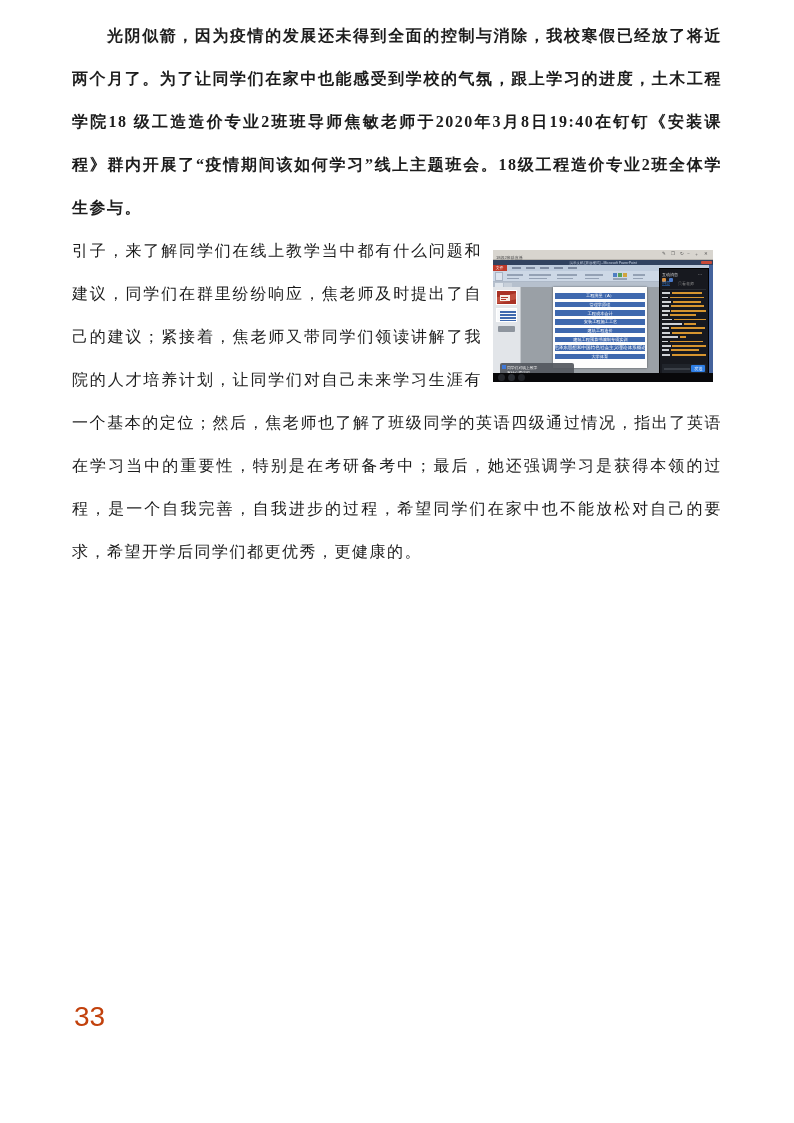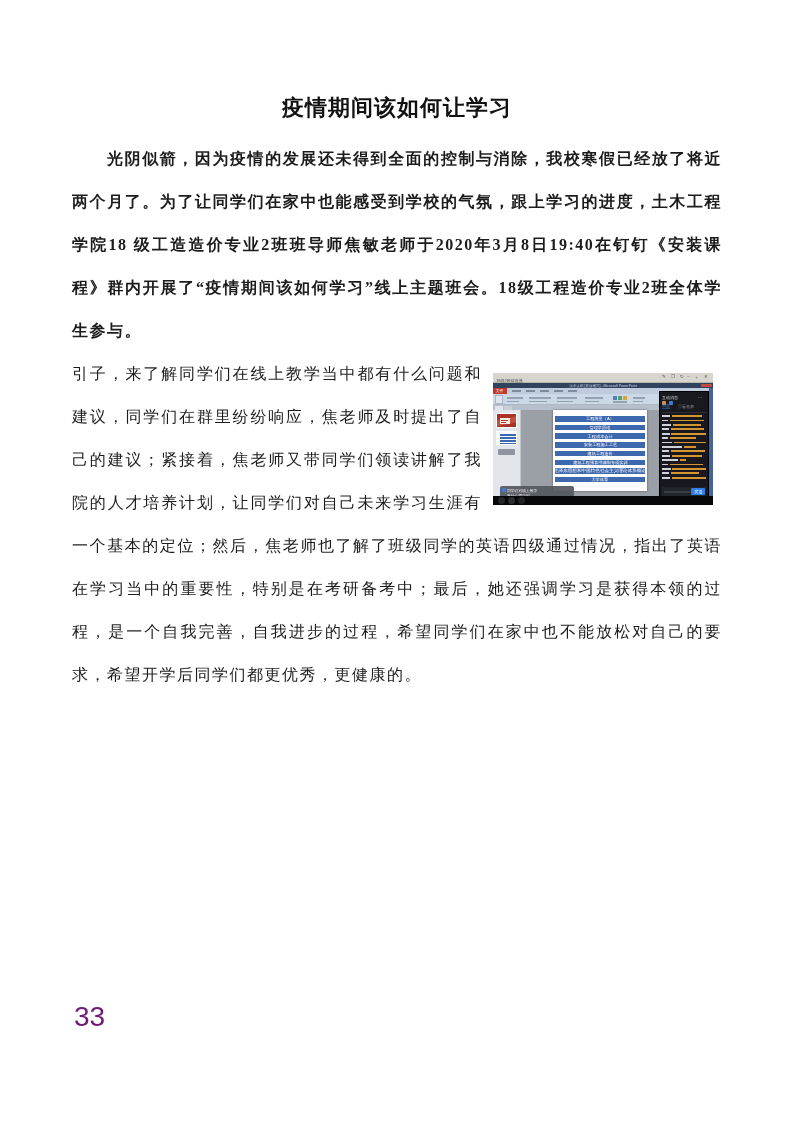--- a/index.html
+++ b/index.html
@@ -13,21 +13,21 @@
     letter-spacing:1px;line-height:30px;color:#111;
     font-family:"Liberation Sans","DejaVu Sans",sans-serif;
   }
   .para{
     font-size:16px;line-height:43px;letter-spacing:1.5px;text-align:justify;
     margin:0;color:#1c1c1c;
   }
   .para.indent{text-indent:35px;}
   .p1{margin-top:14px;font-weight:bold;}
   .page-number{
-    position:absolute;left:74px;top:1001px;font-size:28px;color:#701a75;
+    position:absolute;left:74px;top:1001px;font-size:28px;color:#c2410c;
     font-family:"Liberation Sans","DejaVu Sans",sans-serif;letter-spacing:0;
   }
 
   
   .shot{
     display:block;float:right;width:220px;height:132px;margin:21px 9px 0 11px;
     position:relative;background:#000;overflow:hidden;
     font-family:"Liberation Sans","DejaVu Sans",sans-serif;letter-spacing:0;
     text-align:left;text-indent:0;line-height:normal;
   }
@@ -100,21 +100,20 @@
   .frame-strip{position:absolute;right:0;top:5px;bottom:9px;width:4px;background:#45639c;display:block;}
   .black-bar{position:absolute;left:0;top:113px;width:220px;height:9px;background:#08080a;}
   .bb-circle{position:absolute;top:1px;width:7px;height:7px;border-radius:50%;background:#24262b;display:block;}
 
   .clear{clear:both;}
 </style>
 </head>
 <body>
 
 <div class="page">
-  <div class="doc-title">疫情期间该如何让学习</div>
 
   <div class="para indent p1">光阴似箭，因为疫情的发展还未得到全面的控制与消除，我校寒假已经放了将近两个月了。为了让同学们在家中也能感受到学校的气氛，跟上学习的进度，土木工程学院18 级工造造价专业2班班导师焦敏老师于2020年3月8日19:40在钉钉《安装课程》群内开展了“疫情期间该如何学习”线上主题班会。18级工程造价专业2班全体学生参与。</div>
 
 
   <div class="para">
     <span class="shot">
 
       <span class="sh-titlebar blk">
         <span class="sh-title blk"><span class="tL">18级2班群直播</span></span>
         <span class="sh-winicons" id="win-icons">

